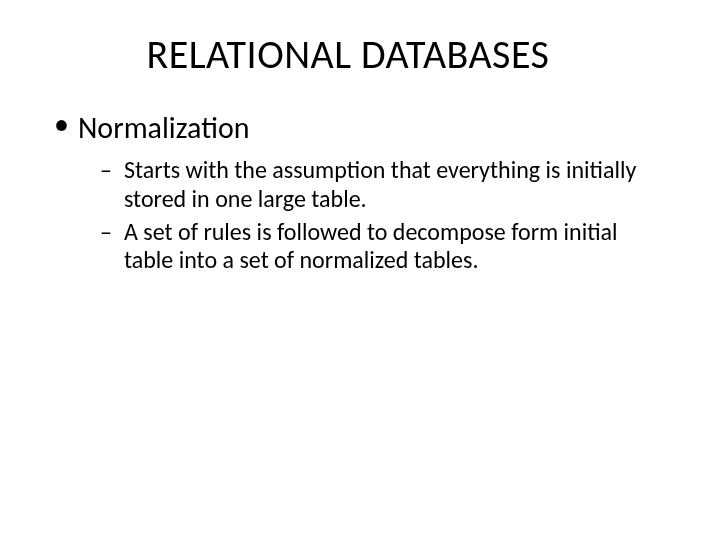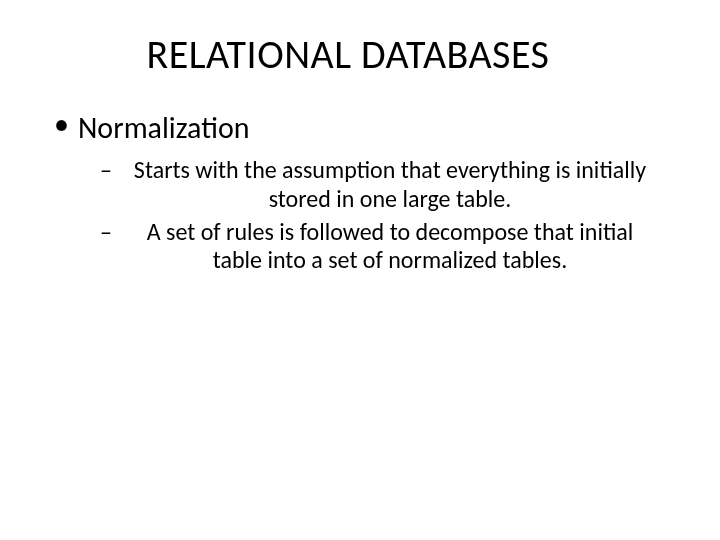--- a/index.html
+++ b/index.html
@@ -49,21 +49,20 @@
     padding: 0;
     margin: 10px 0 0 22px;
   }
   ul.level2 > li {
     position: relative;
     padding-left: 24px;
     font-size: 24px;
     font-weight: 400;
     line-height: 1.2;
     margin-bottom: 4px;
-    text-align: center;
   }
   ul.level2 > li::before {
     content: "–";
     position: absolute;
     left: 0;
     top: 0;
     font-size: 24px;
     line-height: 1.2;
   }
 </style>
@@ -74,18 +73,18 @@
   <div class="title">RELATIONAL DATABASES</div>
 
   <ul class="level1">
     <li>
       <span>Normalization</span>
       <ul class="level2">
         <li>
           <span>Starts with the assumption that everything is initially stored in one large table.</span>
         </li>
         <li>
-          <span>A set of rules is followed to decompose that initial table into a set of normalized tables.</span>
+          <span>A set of rules is followed to decompose form initial table into a set of normalized tables.</span>
         </li>
       </ul>
     </li>
   </ul>
 </div>
 
 </body></html>

